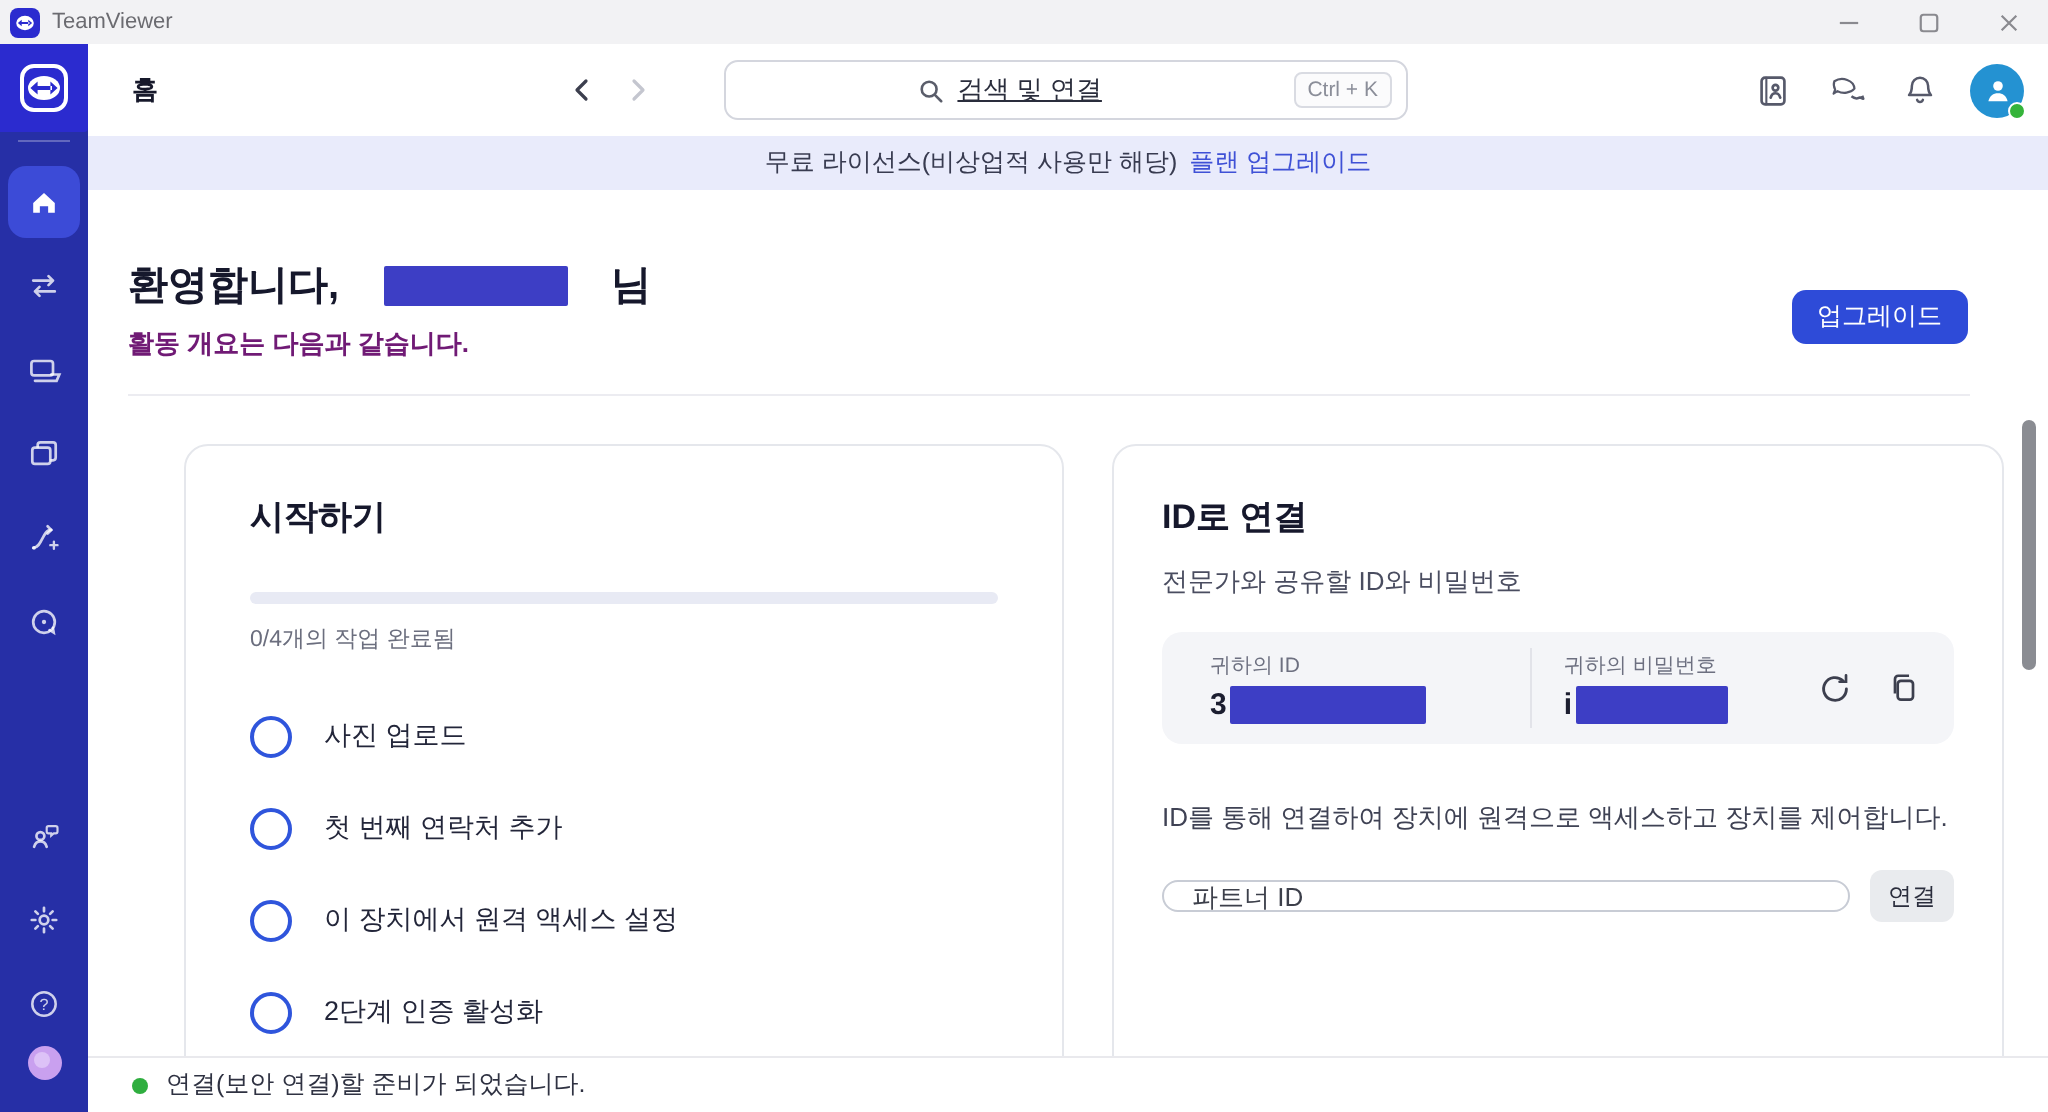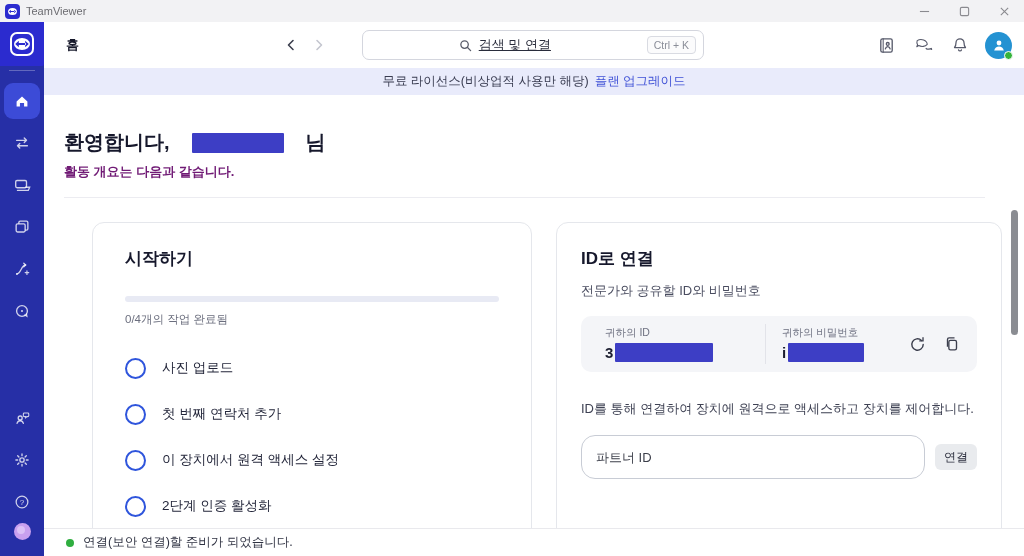--- a/index.html
+++ b/index.html
@@ -70,21 +70,21 @@
   .id-field.f1 { width:178px; padding-left:8px; }
   .id-field.f2 { width:150px; padding-left:16px; }
   .field-label { font-size:10.5px; color:#6d7080; }
   .field-value { display:flex; align-items:center; gap:2px; font-size:15px; font-weight:bold; color:#1c1e30; }
   .redact.idv { width:98px; height:19px; }
   .redact.pwv { width:76px; height:19px; }
   .v-div { width:1px; height:40px; background:#e2e3e9; }
   .panel-actions { margin-left:auto; display:flex; align-items:center; gap:16px; color:#3c3f4e; }
   .cid-desc { margin-top:28px; font-size:13px; color:#3f4254; }
   .partner-row { margin-top:17px; display:flex; align-items:center; gap:10px; }
-  .partner-input { flex:1; height:44px; border:1px solid #c8ccd5; border-radius:14px; padding:0 14px; font-size:13px; color:#2a2d3c; font-family:inherit; outline:none; }
+  .partner-input { flex:1; height:16px; border:1px solid #c8ccd5; border-radius:14px; padding:0 14px; font-size:13px; color:#2a2d3c; font-family:inherit; outline:none; }
   .partner-input::placeholder { color:#3c3f4a; opacity:1; }
   .connect-btn { height:26px; padding:0 9px; background:#e9ebee; border:none; border-radius:6px; font-size:12px; color:#2a2d3c; font-family:Liberation Mono, monospace; }
 
   .scroll-thumb { position:absolute; right:6px; top:115px; width:7px; height:125px; border-radius:4px; background:#8a8c92; }
 
   
   .statusbar { position:absolute; left:44px; top:528px; width:980px; height:28px; background:#fff; border-top:1px solid #e9e9ed; display:flex; align-items:center; }
   .status-dot { width:8px; height:8px; border-radius:50%; background:#2fae3f; margin:0 9px 0 22px; }
   .status-text { font-size:12.5px; color:#2f3242; }
 
@@ -274,20 +274,21 @@
 </div>
 
 <div class="content">
 
   <div class="welcome-row">
     <span class="welcome-prefix">환영합니다,</span>
     <span class="redact name"></span>
     <span class="welcome-suffix">님</span>
   </div>
   <div class="welcome-sub">활동 개요는 다음과 같습니다.</div>
+  <button class="upgrade-btn">업그레이드</button>
   <div class="section-divider"></div>
 
   <div class="card card-left">
     <h2>시작하기</h2>
     <div class="progress-track">
         <div class="progress-fill" style="width:0%"></div>
       </div>
     <div class="progress-text">0/4개의 작업 완료됨</div>
     <div class="task-list">
       <div class="task-row">

